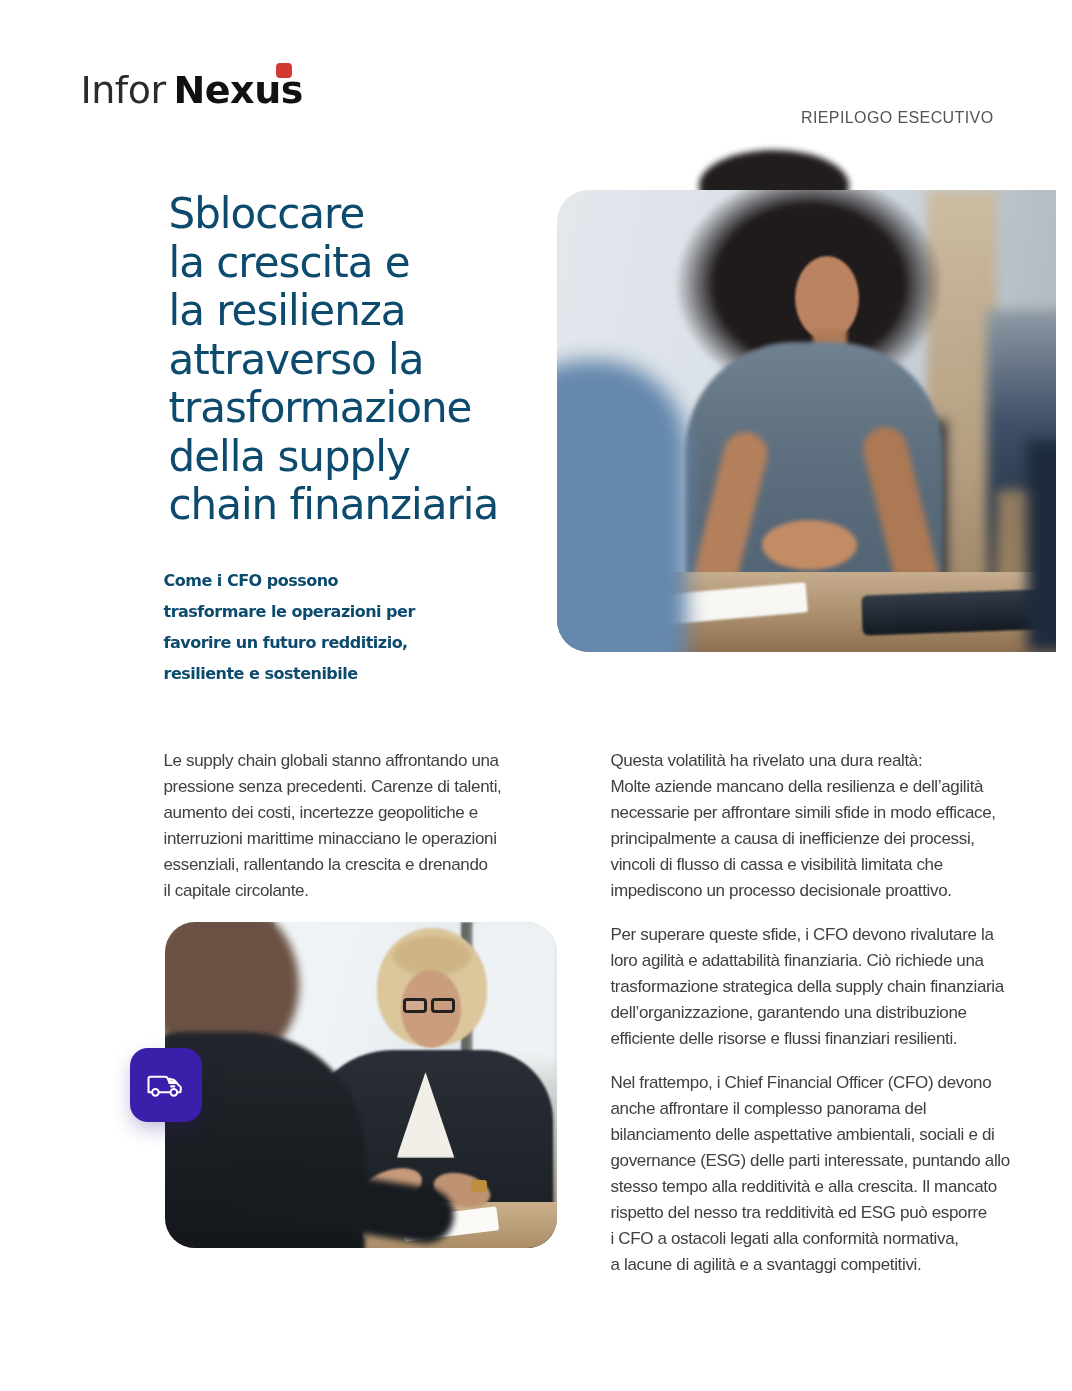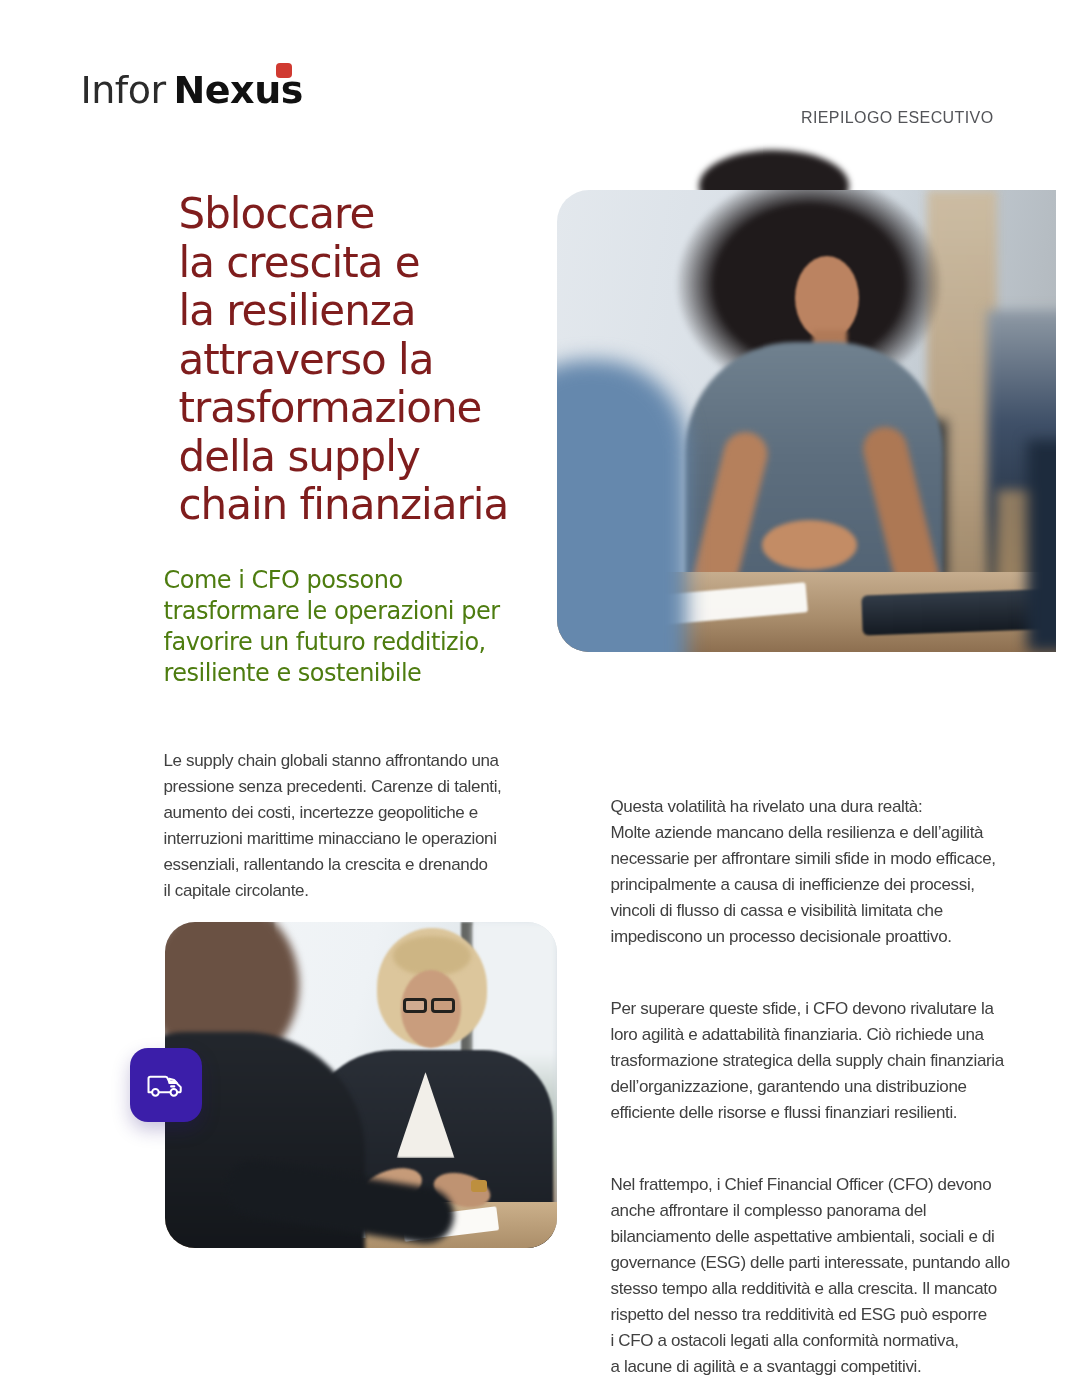--- a/index.html
+++ b/index.html
@@ -9,28 +9,28 @@
 
   
   .logo { position:absolute; left:64px; top:68px; font-family:"DejaVu Sans", sans-serif; font-size:38px; color:#222222; letter-spacing:-0.5px; }
   .logo .w1 { font-weight:400; color:#2b2b2b; }
   .logo .w2 { font-weight:800; color:#111111; margin-left:8px; }
   .logo-mark { position:absolute; left:259px; top:63px; width:16px; height:15px; border-radius:4px; background:#d03a31; }
   .eyebrow { position:absolute; right:62px; top:86px; font-size:16px; letter-spacing:0.4px; color:#535458; font-weight:400;margin-top:23px; }
 
   
   .pre { white-space:pre; }
-  .hero-title { position:absolute; left:162px; top:190px; font-family:"DejaVu Sans", sans-serif; font-size:42px; line-height:48.5px; letter-spacing:-1px; color:#7f1d1d; font-weight:400; }
-  .hero-subtitle { position:absolute; left:147px; top:565px; font-family:"DejaVu Sans", sans-serif; font-size:24px; line-height:31px; letter-spacing:-0.5px; color:#4d7c0f; font-weight:400; }
+  .hero-title { position:absolute; left:152px; top:190px; font-family:"DejaVu Sans", sans-serif; font-size:42px; line-height:48.5px; letter-spacing:-1px; color:#0c4a6e; font-weight:400; }
+  .hero-subtitle { position:absolute; left:147px; top:565px; font-family:"DejaVu Sans", sans-serif; font-size:16px; line-height:31px; letter-spacing:-0.5px; color:#0c4a6e; font-weight:700; }
 
   
   .copy { font-size:17px; line-height:26px; letter-spacing:-0.35px; color:#404040; white-space:pre; }
   .intro-col { position:absolute; left:147px; top:748px; }
   .main-col { position:absolute; left:594px; top:748px; }
-  .main-col .copy { margin-bottom:18px;margin-top:46px; }
+  .main-col .copy { margin-bottom:18px; }
 
   
   .photo { position:absolute; overflow:hidden; }
   .photo-1 { left:540px; top:190px; width:532px; height:462px; border-radius:32px 0 0 32px;
              background:linear-gradient(100deg,#e3e8ed 0%,#d8dfe6 40%,#cfd7de 55%,#bcc4cb 72%,#a9aeb2 100%); }
   .photo-2 { left:148px; top:922px; width:392px; height:326px; border-radius:30px;
              background:linear-gradient(105deg,#f4f6f8 0%,#eef2f5 45%,#dde4e8 75%,#cdd4d8 100%); }
   .sh { position:absolute; }
   .hair-poke { position:absolute; left:682px; top:150px; width:150px; height:72px; border-radius:50%; background:#211c1d; filter:blur(3px); }
 

